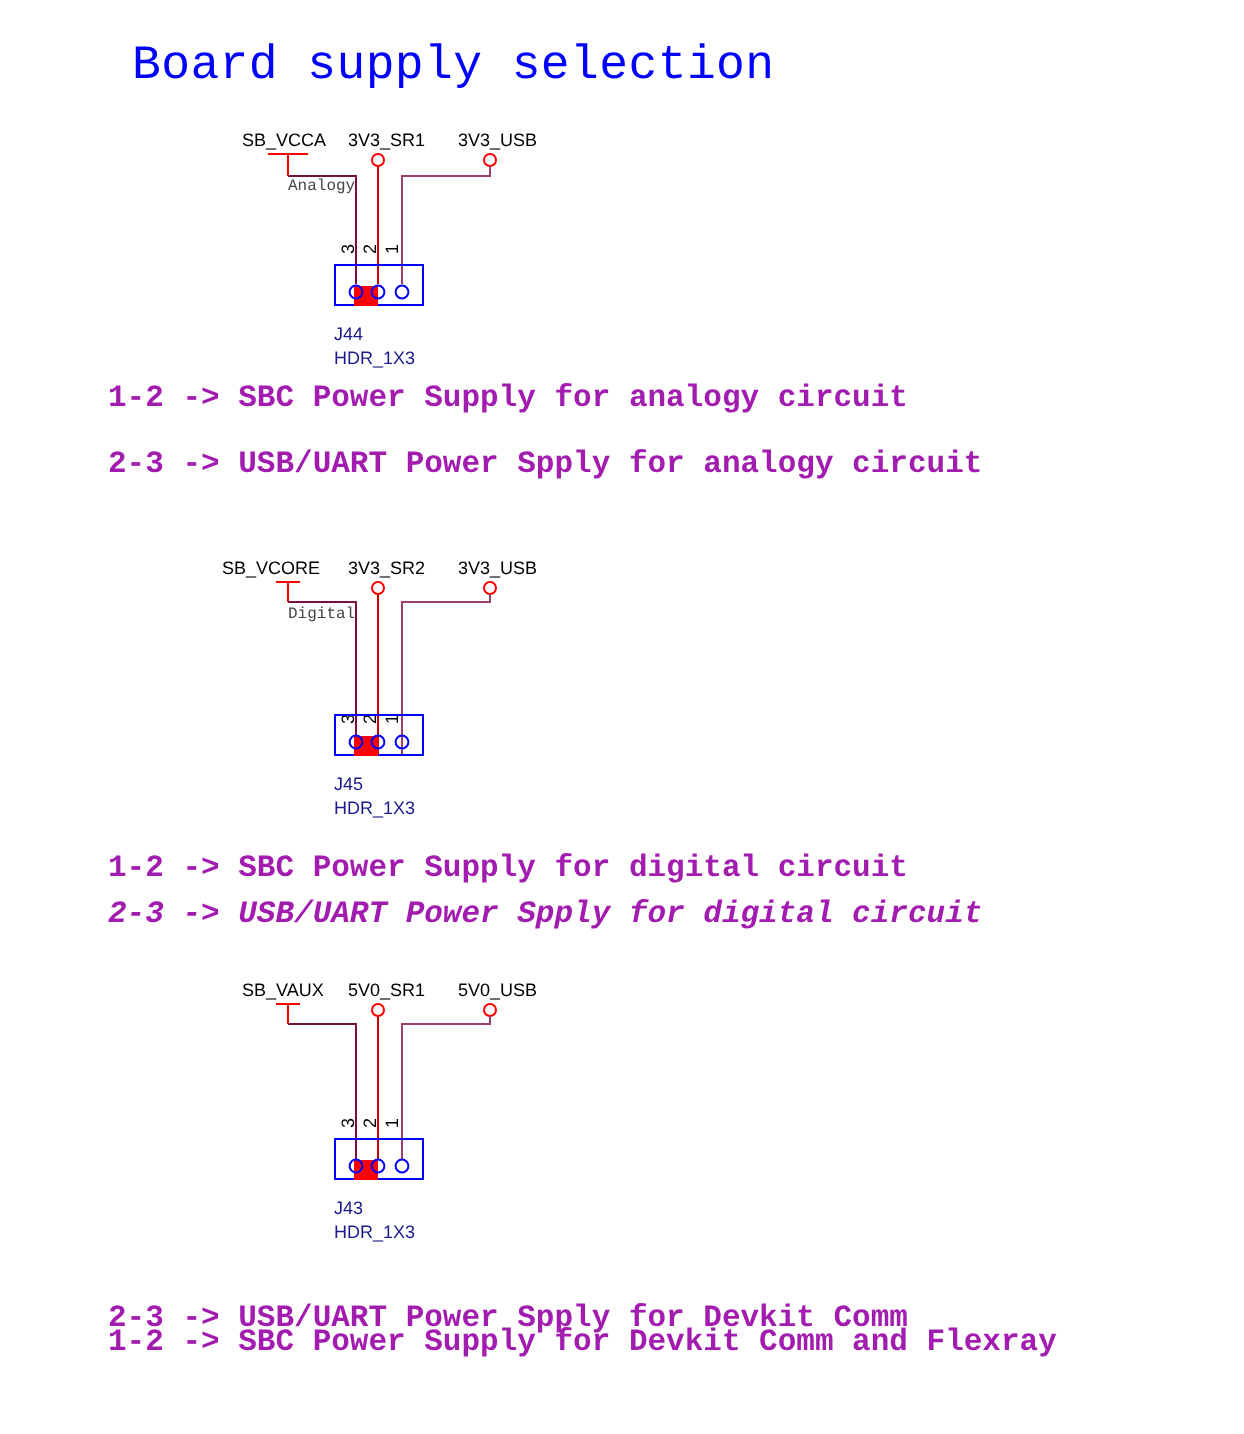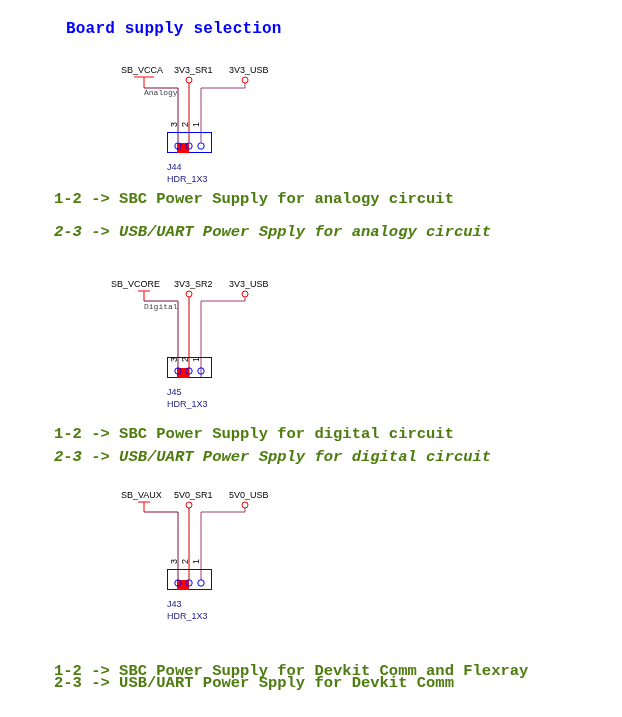--- a/index.html
+++ b/index.html
@@ -1,25 +1,25 @@
 <!DOCTYPE html>
 <html><head>
   <meta charset="utf-8">
   <style>
     html, body { margin: 0; padding: 0; background: #ffffff; }
     body { width: 622px; height: 717px; position: relative; overflow: hidden; }
     .title {
       position: absolute; left: 66px; top: 20px;
       font-family: "Liberation Mono", "DejaVu Sans Mono", monospace;
-      font-weight: bold; font-size: 16px; color: #0000ff; letter-spacing: 0.2px;
+      font-weight: normal; font-size: 24px; color: #0000ff; letter-spacing: 0.2px;
     }
     .note {
       position: absolute; left: 54px;
       font-family: "Liberation Mono", "DejaVu Sans Mono", monospace;
-      font-weight: bold; font-size: 15.5px; color: #4d7c0f; white-space: pre;
+      font-weight: bold; font-size: 15.5px; color: #a21caf; white-space: pre;
     }
     svg.sch { position: absolute; left: 0; top: 0; }
     .net { font-family: "Liberation Sans", "DejaVu Sans", sans-serif; font-size: 9px; fill: #000000; }
     .small { font-family: "Liberation Mono", "DejaVu Sans Mono", monospace; font-size: 8px; fill: #444444; }
     .ref { font-family: "Liberation Sans", "DejaVu Sans", sans-serif; font-size: 9px; fill: #1a1a8c; }
     .pin { font-family: "Liberation Sans", "DejaVu Sans", sans-serif; font-size: 9px; fill: #000000; }
   </style>
 </head>
 <body>
 
@@ -98,17 +98,17 @@
     <rect x="177" y="140" width="12" height="10" fill="#ff0000"></rect>
     <circle cx="178" cy="143" r="3.2" fill="none" stroke="#0000ff" stroke-width="1"></circle>
     <circle cx="189" cy="143" r="3.2" fill="none" stroke="#0000ff" stroke-width="1"></circle>
     <circle cx="201" cy="143" r="3.2" fill="none" stroke="#0000ff" stroke-width="1"></circle>
     <text class="ref" x="167" y="167">J43</text>
     <text class="ref" x="167" y="179">HDR_1X3</text>
   </g>
 </svg>
 
 <div class="note" style="top:190px;">1-2 -&gt; SBC Power Supply for analogy circuit</div>
-<div class="note" style="top:223px;font-style:italic;">2-3 -&gt; USB/UART Power Spply for analogy circuit</div>
+<div class="note" style="top:223px;">2-3 -&gt; USB/UART Power Spply for analogy circuit</div>
 <div class="note" style="top:425px;">1-2 -&gt; SBC Power Supply for digital circuit</div>
 <div class="note" style="top:448px;font-style:italic;">2-3 -&gt; USB/UART Power Spply for digital circuit</div>
 <div class="note" style="top:662px;">1-2 -&gt; SBC Power Supply for Devkit Comm and Flexray</div>
-<div class="note" style="top:674px;">2-3 -&gt; USB/UART Power Spply for Devkit Comm</div>
+<div class="note" style="top:650px;">2-3 -&gt; USB/UART Power Spply for Devkit Comm</div>
 
 </body></html>

